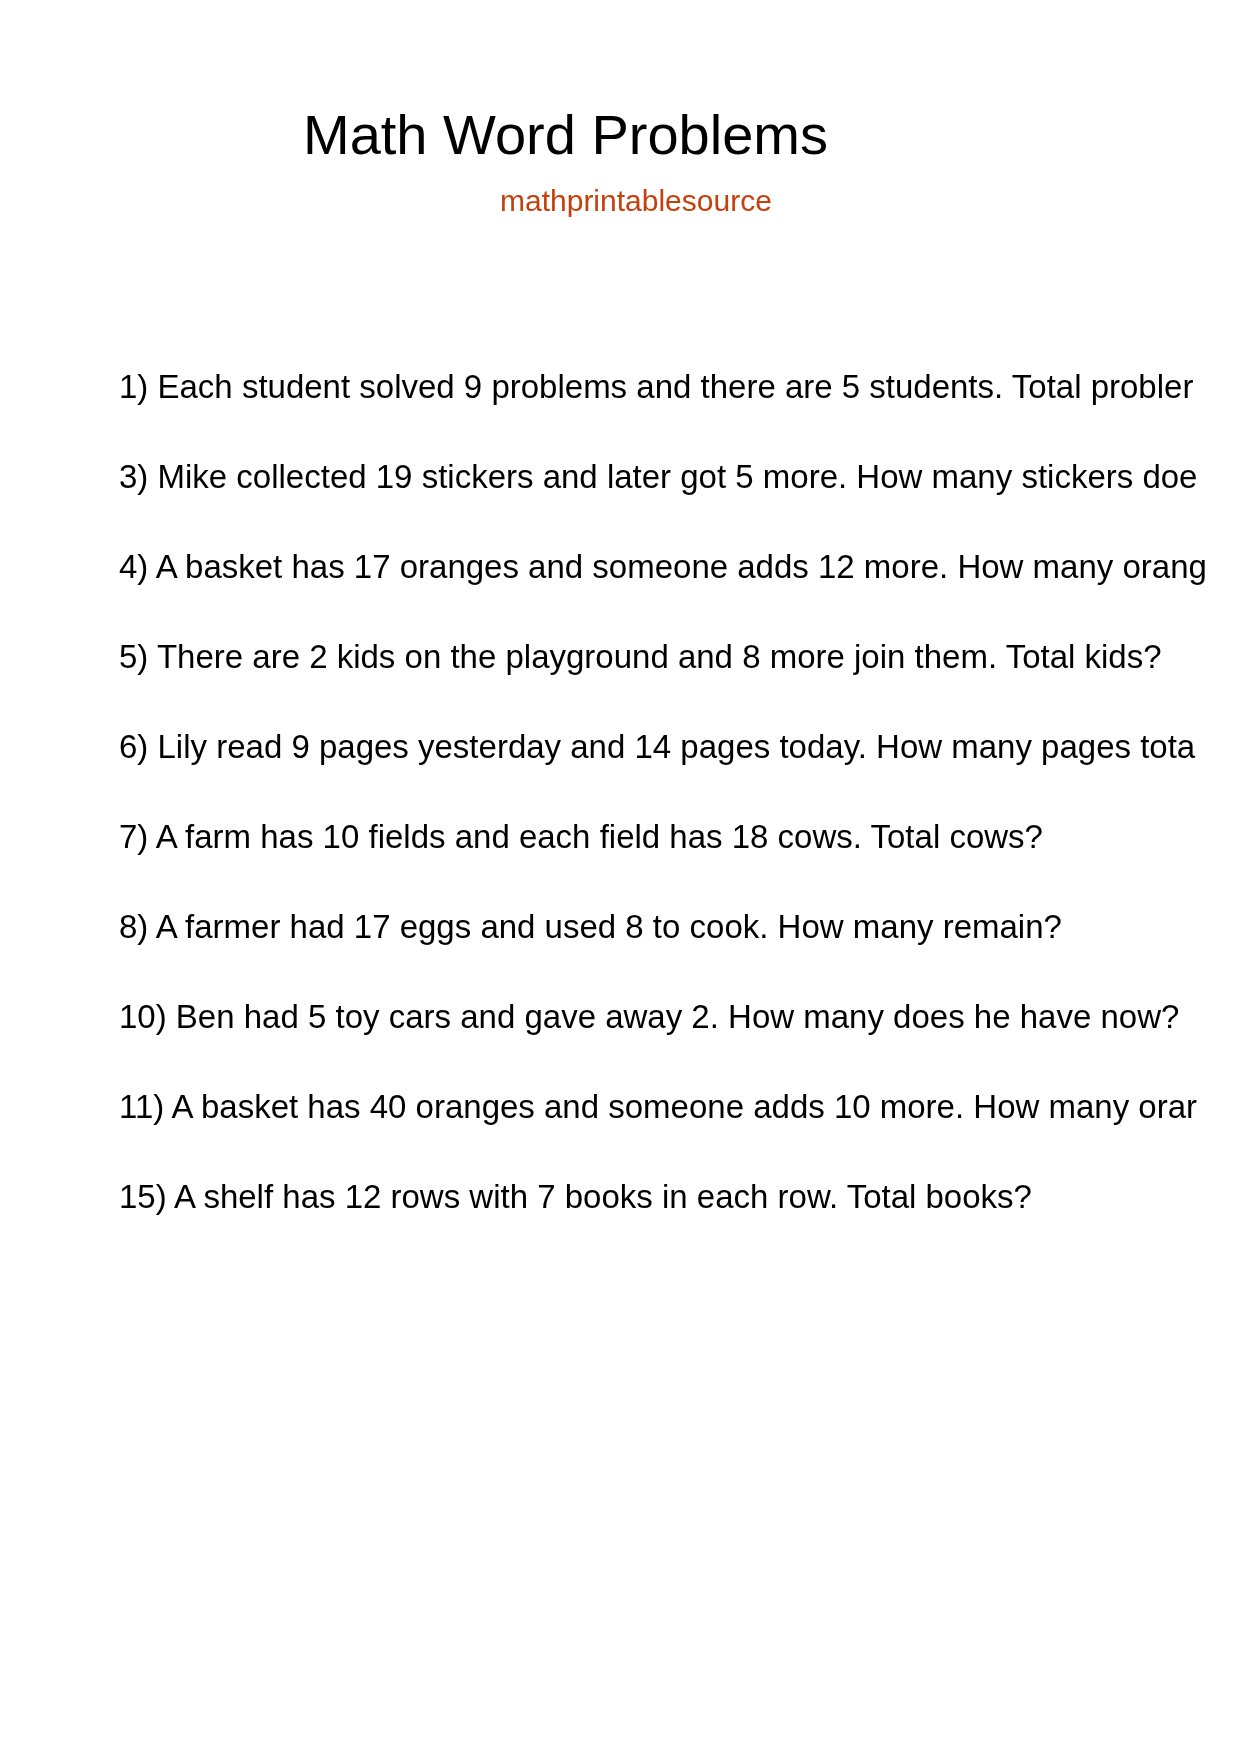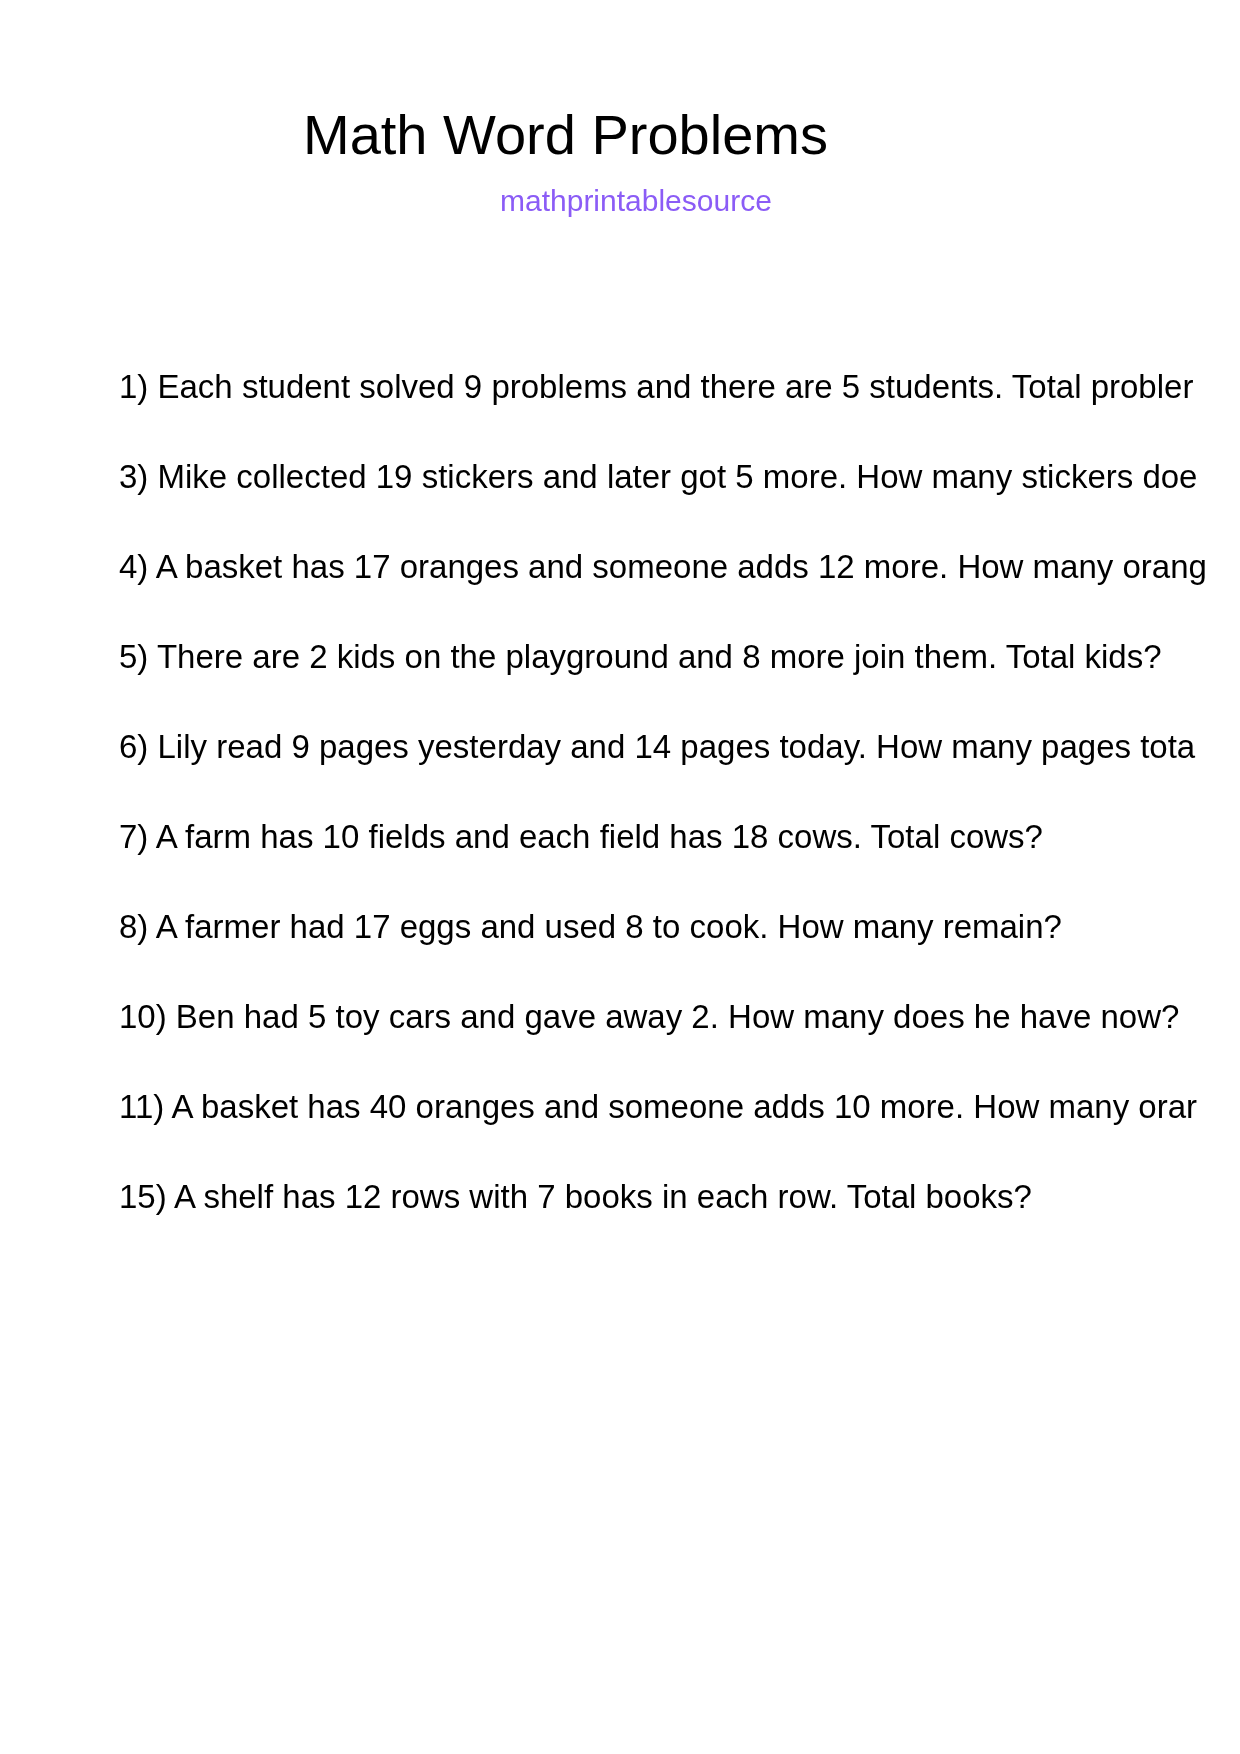--- a/index.html
+++ b/index.html
@@ -34,21 +34,21 @@
     font-weight: normal;
     color: #000000;
   }
   .subtitle {
     position: absolute;
     left: 500px;
     top: 186px;
     font-size: 30px;
     line-height: 30px;
     white-space: nowrap;
-    color: #8b5cf6;
+    color: #c2410c;
   }
   .problems {
     position: absolute;
     left: 103px;
     top: 326px;
     width: 1137px;
     margin: 16px;
     padding: 0;
     list-style: none;
     overflow: hidden;

